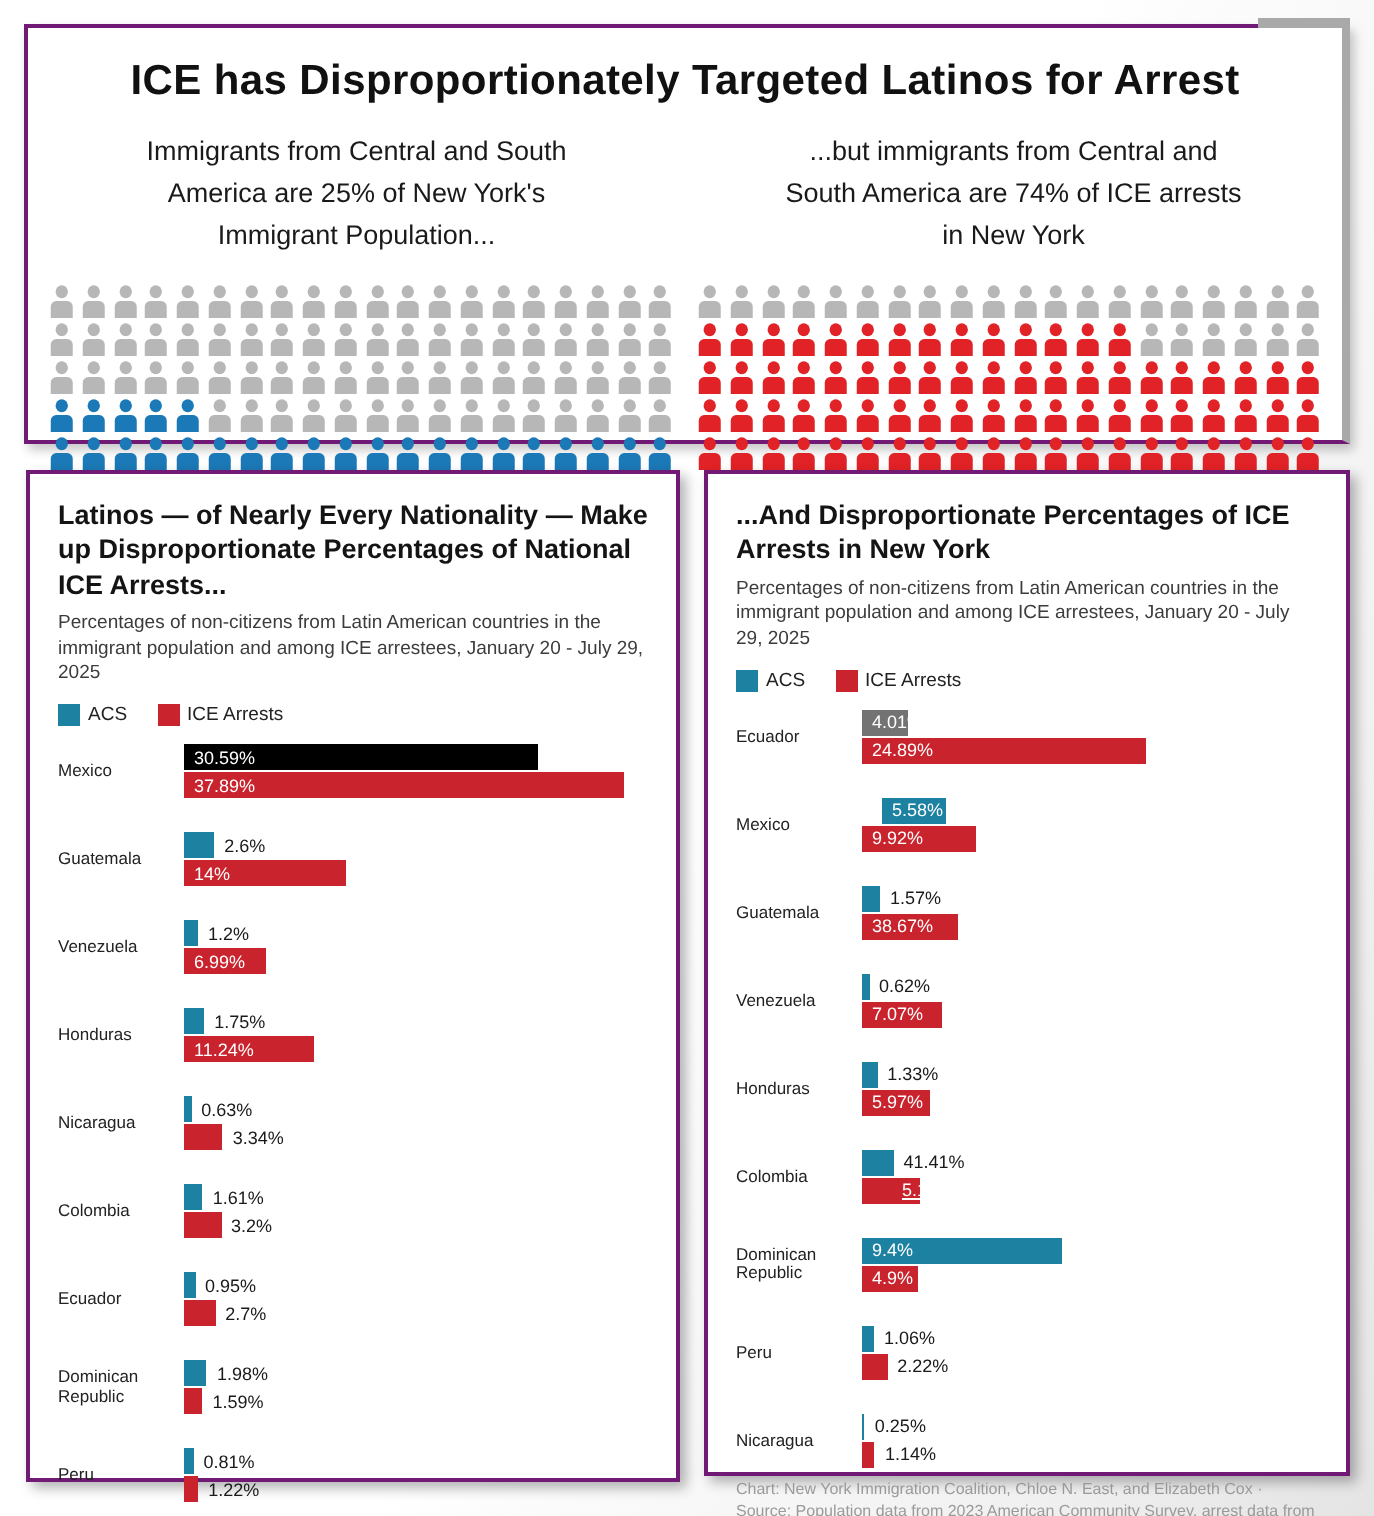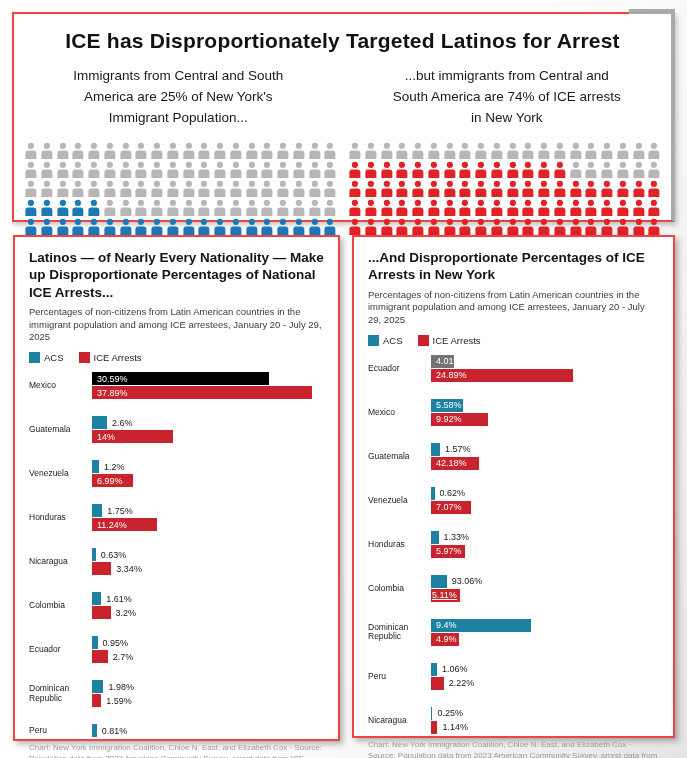--- a/index.html
+++ b/index.html
@@ -1,21 +1,21 @@
 <!DOCTYPE html>
 <html><head>
 <meta charset="utf-8">
 <style>
   html,body{margin:0;padding:0}
   body{
     width:687px;height:758px;position:relative;overflow:hidden;
     background:linear-gradient(115deg,#ffffff 52%,#f1f1f1 82%,#e4e4e4 100%);
     font-family:"Liberation Sans",sans-serif;color:#1a1a1a;
   }
-  .panel{position:absolute;background:#fff;border:2px solid #ef4444;box-sizing:border-box}
+  .panel{position:absolute;background:#fff;border:2px solid #701a75;box-sizing:border-box}
 
   
   #top-panel{left:12px;top:12px;width:663px;height:210px;box-shadow:2px 3px 5px rgba(0,0,0,.22);border-right:4px solid #a9a9a9}
   #top-panel::after{content:"";position:absolute;top:-5px;right:-4px;width:46px;height:5px;background:#a9a9a9}
   .main-title{font-size:21px;font-weight:bold;text-align:center;margin:15px 10px 0;letter-spacing:.2px;color:#111}
   .captions{display:flex;margin-top:13px}
   .caption{flex:1;text-align:center;font-size:13.5px;line-height:1.55;color:#1a1a1a;padding:0 45px}
   .waffles{display:flex;justify-content:space-between;padding:0 10px;margin-top:13px}
   .waffle{display:grid;grid-template-columns:repeat(20,1fr);gap:2px;width:313px}
   .waffle .cell{height:17px}
@@ -1383,20 +1383,24 @@
           </div>
         </div>
       </div>
       <div class="brow">
         <div class="cat">Peru</div>
         <div class="bars">
           <div class="barline">
             <div class="bar" style="width: 2.025%; background: rgb(29, 129, 162);"></div>
             <span class="val outside" style="left: calc(2.025% + 5px);">0.81%</span>
           </div>
+          <div class="barline">
+            <div class="bar" style="width: 3.05%; background: rgb(201, 36, 46);"></div>
+            <span class="val outside" style="left: calc(3.05% + 5px);">1.22%</span>
+          </div>
         </div>
       </div>
     </div>
   <div class="card-footer">Chart: New York Immigration Coalition, Chloe N. East, and Elizabeth Cox · Source: Population data from 2023 American Community Survey, arrest data from ICE administrative data · Created with Datawrapper</div>
 </div>
 
 <div class="panel card" id="right-card">
   <div class="card-title">...And Disproportionate Percentages of ICE Arrests in New York</div>
   <div class="card-sub">Percentages of non-citizens from Latin American countries in the immigrant population and among ICE arrestees, January 20 - July 29, 2025</div>
   <div class="legend">
@@ -1422,41 +1426,41 @@
             <div class="bar" style="width: 62.225%; background: rgb(201, 36, 46);">
               <span class="val inside" style="left: 5px;">24.89%</span>
             </div>
           </div>
         </div>
       </div>
       <div class="brow">
         <div class="cat">Mexico</div>
         <div class="bars">
           <div class="barline">
-            <div class="bar" style="width: 13.95%; background: rgb(29, 129, 162);">
+            <div class="bar" style="width: 13.95%; background: rgb(29, 129, 162); margin-left: 10px;">
               <span class="val inside" style="left: 5px;">5.58%</span>
             </div>
           </div>
           <div class="barline">
             <div class="bar" style="width: 24.8%; background: rgb(201, 36, 46);">
               <span class="val inside" style="left: 5px;">9.92%</span>
             </div>
           </div>
         </div>
       </div>
       <div class="brow">
         <div class="cat">Guatemala</div>
         <div class="bars">
           <div class="barline">
             <div class="bar" style="width: 3.925%; background: rgb(29, 129, 162);"></div>
             <span class="val outside" style="left: calc(3.925% + 5px);">1.57%</span>
           </div>
           <div class="barline">
             <div class="bar" style="width: 20.9%; background: rgb(201, 36, 46);">
-              <span class="val inside" style="left: 5px;">42.18%</span>
+              <span class="val inside" style="left: 5px;">38.67%</span>
             </div>
           </div>
         </div>
       </div>
       <div class="brow">
         <div class="cat">Venezuela</div>
         <div class="bars">
           <div class="barline">
             <div class="bar" style="width: 1.55%; background: rgb(29, 129, 162);"></div>
             <span class="val outside" style="left: calc(1.55% + 5px);">0.62%</span>
@@ -1480,25 +1484,25 @@
               <span class="val inside" style="left: 5px;">5.97%</span>
             </div>
           </div>
         </div>
       </div>
       <div class="brow">
         <div class="cat">Colombia</div>
         <div class="bars">
           <div class="barline">
             <div class="bar" style="width: 6.925%; background: rgb(29, 129, 162);"></div>
-            <span class="val outside" style="left: calc(6.925% + 5px);">93.06%</span>
+            <span class="val outside" style="left: calc(6.925% + 5px);">41.41%</span>
           </div>
           <div class="barline">
             <div class="bar" style="width: 12.775%; background: rgb(201, 36, 46);">
-              <span class="val inside" style="left: 1px; text-decoration: underline;">5.11%</span>
+              <span class="val inside" style="left: 20px; text-decoration: underline;">5.11%</span>
             </div>
           </div>
         </div>
       </div>
       <div class="brow">
         <div class="cat">Dominican Republic</div>
         <div class="bars">
           <div class="barline">
             <div class="bar" style="width: 23.5%; background: rgb(29, 129, 162); padding-left: 46px;">
               <span class="val inside" style="left: 5px;">9.4%</span>

